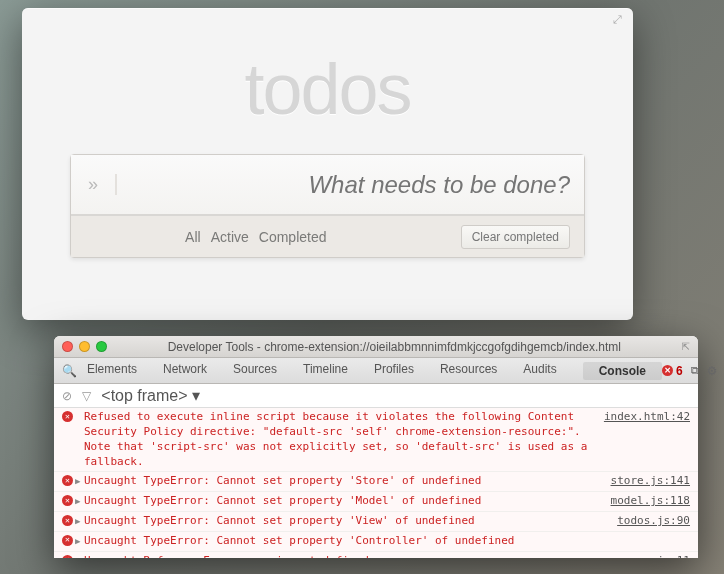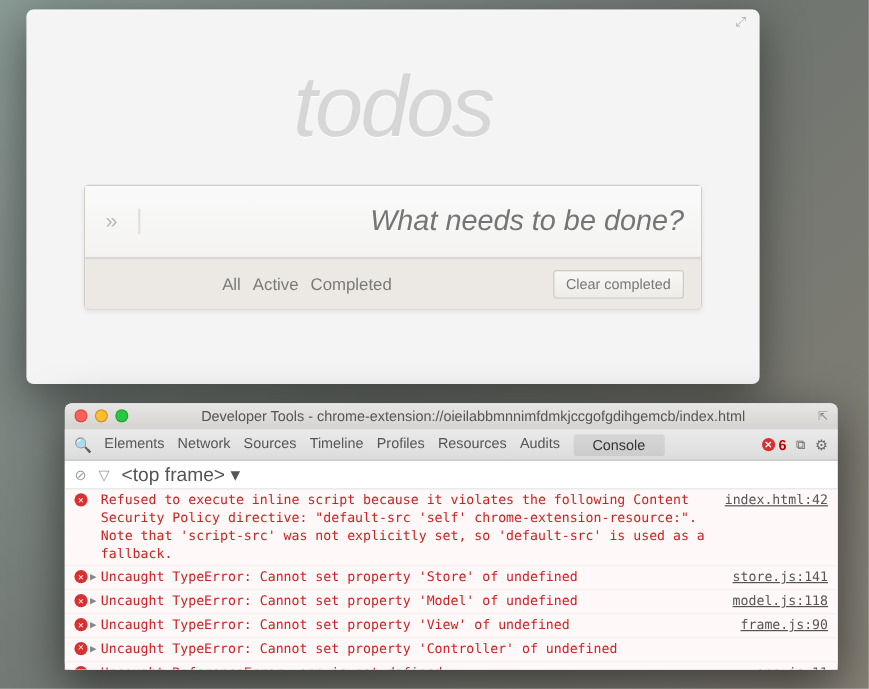--- a/index.html
+++ b/index.html
@@ -16,21 +16,21 @@
 }
 .app-titlebar { height: 22px; position: relative; }
 .app-expand {
   position: absolute; right: 8px; top: 5px; width: 12px; height: 12px;
   color: #aaa; font-size: 11px; cursor: default;
 }
 .app-content { padding: 0 48px; }
 .app-heading {
   font-size: 72px; font-weight: 300; text-align: center;
   color: #d6d6d6; letter-spacing: -2px;
-  text-shadow: 0 1px 0 #fff; margin: 18px 0 24px; font-style: italic;
+  text-shadow: 0 1px 0 #fff; margin: 18px 0 24px;
 }
 .todo-box {
   border: 1px solid #d0cdc9; border-radius: 4px; background: #fff;
   box-shadow: 0 2px 4px rgba(0,0,0,0.08);
 }
 .todo-input-row {
   display: flex; align-items: center; height: 60px;
   background: linear-gradient(#fafafa,#f4f3f1);
   border-bottom: 1px solid #d9d7d4;
 }
@@ -76,23 +76,23 @@
 .dev-title { flex: 1; text-align: center; font-size: 12px; color: #555;
   white-space: nowrap; overflow: hidden; text-overflow: ellipsis; padding: 0 6px; }
 .dev-expand { color: #888; font-size: 10px; }
 
 .dev-toolbar {
   height: 26px; display: flex; align-items: center; padding: 0 8px;
   background: linear-gradient(#eaeaea,#dcdcdc);
   border-bottom: 1px solid #b9b7b4; font-size: 12px; color: #555;
 }
 .tb-icon { margin-right: 10px; color: #888; cursor: pointer; }
-.tb-tabs { display: flex; gap: 11px; flex: 1; }
+.tb-tabs { display: flex; gap: 26px; flex: 1; }
 .tb-tab { cursor: pointer; }
-.tb-tab.active { font-weight: 400; color: #333; background: rgba(0,0,0,0.08);
+.tb-tab.active { font-weight: 700; color: #333; background: rgba(0,0,0,0.08);
   padding: 2px 16px; border-radius: 2px; }
 .tb-right { display: flex; align-items: center; gap: 8px; }
 .err-count { display: flex; align-items: center; gap: 3px; color: #b00; font-weight: 600; }
 .err-dot { width: 11px; height: 11px; border-radius: 50%; background: #d63030;
   display: flex; align-items: center; justify-content: center; color: #fff; font-size: 8px; }
 .gear { color: #666; cursor: pointer; }
 .drawer-icon { font-size: 11px; color: #666; cursor: pointer; }
 
 .dev-subbar {
   height: 24px; display: flex; align-items: center; padding: 0 8px;
@@ -206,21 +206,21 @@
           </span>
           <span class="row-msg">Uncaught TypeError: Cannot set property 'Model' of undefined</span>
           <span class="row-src">model.js:118</span>
         </div>
         <div class="console-row">
           <span class="row-icons">
             <span class="e-icon">✕</span>
             <span class="tri">▶</span>
           </span>
           <span class="row-msg">Uncaught TypeError: Cannot set property 'View' of undefined</span>
-          <span class="row-src">frame.js:90</span>
+          <span class="row-src">todos.js:90</span>
         </div>
         <div class="console-row">
           <span class="row-icons">
             <span class="e-icon">✕</span>
             <span class="tri">▶</span>
           </span>
           <span class="row-msg">Uncaught TypeError: Cannot set property 'Controller' of undefined</span>
         </div>
         <div class="console-row">
           <span class="row-icons">

